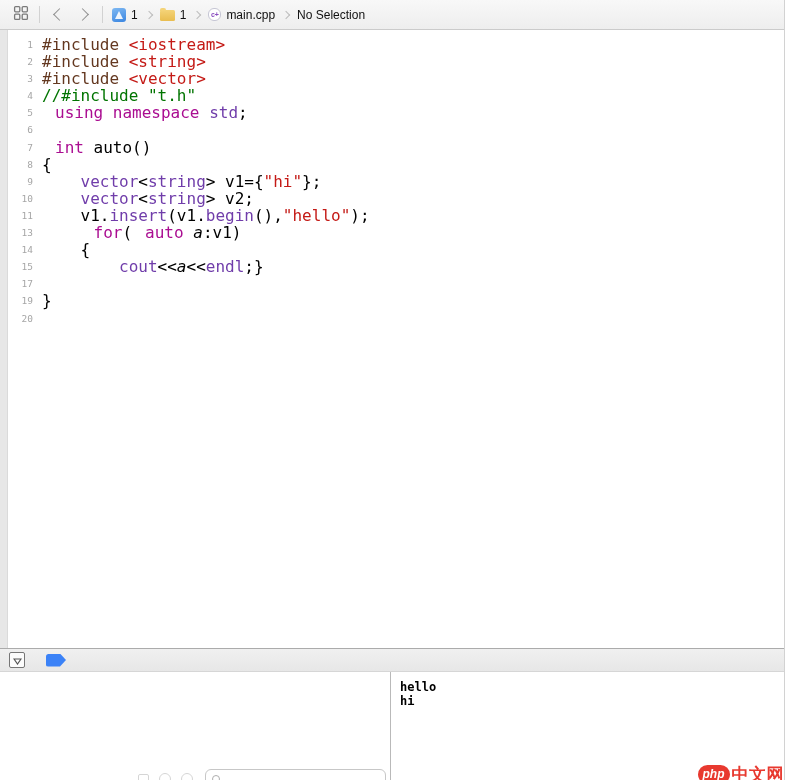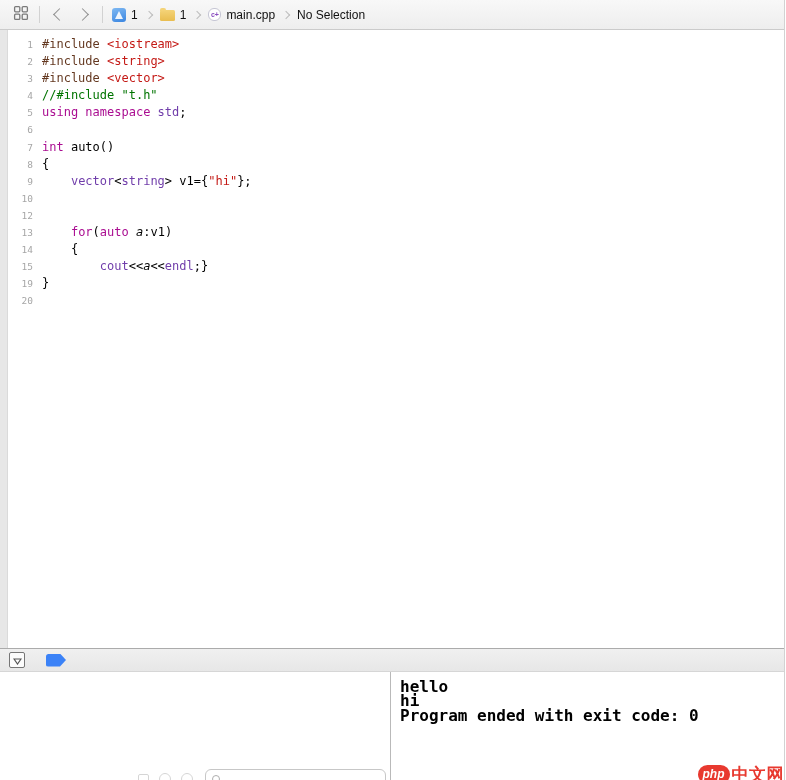--- a/index.html
+++ b/index.html
@@ -46,45 +46,45 @@
   
   .editor { flex:none; height:618px; position:relative; background:#fff; overflow:hidden; }
   .ribbon { position:absolute; left:0; top:0; bottom:0; width:8px;
     background:#e7e7e7; border-right:1px solid #dadada; }
   .code-rows { position:absolute; left:0; top:6px; right:0; }
   .crow { display:flex; height:17.1px; }
   .lnum { flex:none; width:33px; text-align:right;
     font-family:"DejaVu Sans Mono", monospace; font-size:9.5px;
     color:#a6a6a6; line-height:17.1px; }
   .ctext { margin-left:9px; font-family:"DejaVu Sans Mono", monospace;
-    font-size:12px; line-height:17.1px; white-space:pre; color:#000; }
+    font-size:16px; line-height:17.1px; white-space:pre; color:#000; }
   .tok-pre { color:var(--c-pre); }
   .tok-str { color:var(--c-str); }
   .tok-cmt { color:var(--c-cmt); }
-  .tok-kw  { color:var(--c-kw); }
+  .tok-kw  { color:var(--c-kw);margin-left:13px; }
   .tok-typ { color:var(--c-typ); }
   .tok-num { color:var(--c-num); }
   .tok-pln { color:#000; }
   .tok-var { color:#000; font-style:italic; }
 
   
   .debugbar { flex:none; height:24px; border-top:1px solid #ababab;
     border-bottom:1px solid #d6d6d6; background:linear-gradient(#f0f0f0,#e7e7e7);
     display:flex; align-items:center; padding:0 9px; gap:21px; }
   .hide-btn { width:16px; height:16px; border:1px solid #767676; border-radius:2px;
     background:#fcfcfc; display:flex; align-items:center; justify-content:center; }
   .bp-btn { width:20px; height:13px; background:var(--c-bp);
     border-radius:2.5px; clip-path:polygon(0 0,70% 0,100% 50%,70% 100%,0 100%); }
 
   
   .debugarea { flex:1; display:flex; background:#fff; position:relative; overflow:hidden; }
   .varpane { flex:none; width:390px; position:relative; }
   .pane-div { flex:none; width:1px; background:#b9b9b9; }
   .consolepane { flex:1; padding:8px 6px 0 9px;
-    font-family:"DejaVu Sans Mono", monospace; font-size:16px;
+    font-family:"DejaVu Sans Mono", monospace; font-size:12px;
     font-weight:bold; color:#000; line-height:14.3px; white-space:pre; }
   .fbicons { position:absolute; left:138px; top:773px; display:flex;
     gap:10px; align-items:center; opacity:.55; }
   .fb-sq { width:11px; height:11px; border:1.5px solid #b3b3b3; border-radius:2px; }
   .fb-ci { width:12px; height:12px; border:1.5px solid #b3b3b3; border-radius:50%; }
   .filterfield { position:absolute; left:205px; width:181px; height:19px;
     border:1px solid #c7c7c7; border-radius:6px; background:#fff;
     display:flex; align-items:center; padding-left:6px; }
   .varpane .filterfield { top:97px; }
   .fbicons-wrap { position:absolute; left:0; top:97px; height:19px; width:205px; }
@@ -183,36 +183,41 @@
         <div class="crow">
           <div class="lnum">8</div>
           <div class="ctext"><span class="tok-pln">{</span></div>
         </div>
         <div class="crow">
           <div class="lnum">9</div>
           <div class="ctext"><span class="tok-pln">    </span><span class="tok-typ">vector</span><span class="tok-pln">&lt;</span><span class="tok-typ">string</span><span class="tok-pln">&gt; v1={</span><span class="tok-str">"hi"</span><span class="tok-pln">};</span></div>
         </div>
         <div class="crow">
           <div class="lnum">10</div>
-        </div>
-        <div class="crow">
-          <div class="lnum">12</div>
-          <div class="ctext"></div>
+          <div class="ctext"><span class="tok-pln">    </span><span class="tok-typ">vector</span><span class="tok-pln">&lt;</span><span class="tok-typ">string</span><span class="tok-pln">&gt; v2;</span></div>
+        </div>
+        <div class="crow">
+          <div class="lnum">11</div>
+          <div class="ctext"><span class="tok-pln">    v1.</span><span class="tok-typ">insert</span><span class="tok-pln">(v1.</span><span class="tok-typ">begin</span><span class="tok-pln">(),</span><span class="tok-str">"hello"</span><span class="tok-pln">);</span></div>
         </div>
         <div class="crow">
           <div class="lnum">13</div>
           <div class="ctext"><span class="tok-pln">    </span><span class="tok-kw">for</span><span class="tok-pln">(</span><span class="tok-kw">auto</span><span class="tok-pln"> </span><span class="tok-var">a</span><span class="tok-pln">:v1)</span></div>
         </div>
         <div class="crow">
           <div class="lnum">14</div>
           <div class="ctext"><span class="tok-pln">    {</span></div>
         </div>
         <div class="crow">
           <div class="lnum">15</div>
           <div class="ctext"><span class="tok-pln">        </span><span class="tok-typ">cout</span><span class="tok-pln">&lt;&lt;</span><span class="tok-var">a</span><span class="tok-pln">&lt;&lt;</span><span class="tok-typ">endl</span><span class="tok-pln">;}</span></div>
+        </div>
+        <div class="crow">
+          <div class="lnum">17</div>
+          <div class="ctext"></div>
         </div>
         <div class="crow">
           <div class="lnum">19</div>
           <div class="ctext"><span class="tok-pln">}</span></div>
         </div>
         <div class="crow">
           <div class="lnum">20</div>
           <div class="ctext"></div>
         </div>
       </div>
@@ -237,21 +242,21 @@
           <span class="fb-ci"></span>
           <span class="fb-ci"></span>
         </div>
       </div>
       <div class="filterfield">
         <span class="mag"></span>
         <span></span>
       </div>
     </div>
     <div class="pane-div"></div>
-    <div class="consolepane" id="console-pane"><div>hello</div><div>hi</div><div>Program ended with exit code: 0</div></div>
+    <div class="consolepane" id="console-pane"><div>hello</div><div>hi</div></div>
   </div>
 
 </div>
 
 <div class="watermark">
   <span class="wm-badge">php</span>
   <span class="wm-text">中文网</span>
 </div>
 
 </body></html>

